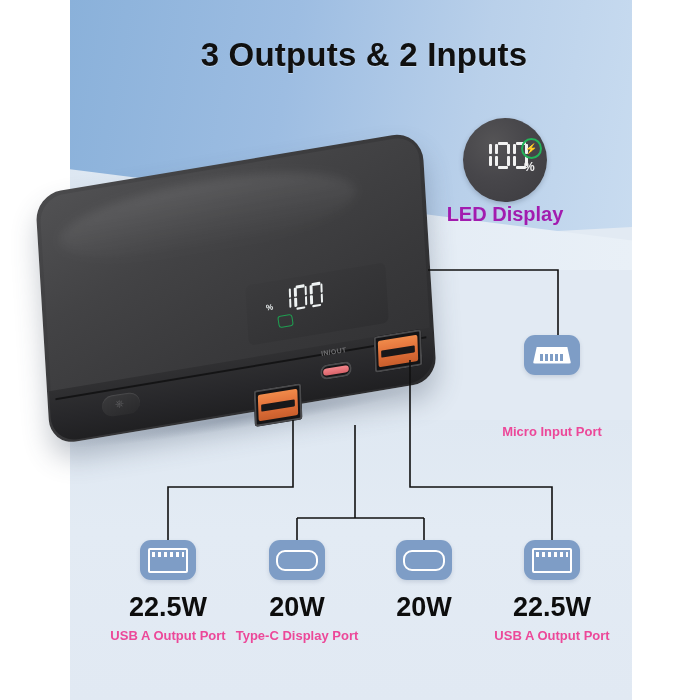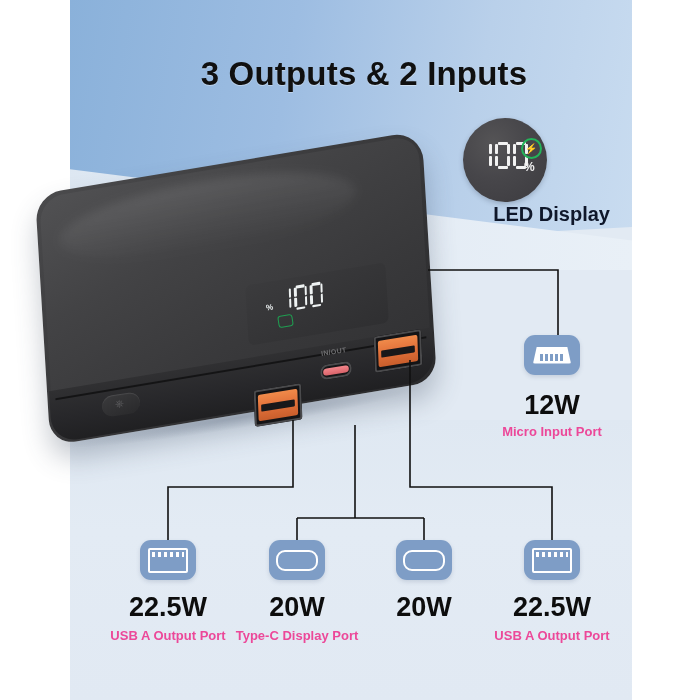--- a/index.html
+++ b/index.html
@@ -27,21 +27,21 @@
     background:linear-gradient(95deg,#dde7f2 0%,#e4ecf5 60%,#e9f0f7 100%);
     clip-path:polygon(0 52%,100% 86%,100% 100%,0 100%);
   }
   .bg-soft{
     position:absolute;left:70px;top:420px;width:562px;height:280px;
     background:linear-gradient(180deg,#dfe8f2 0%,#e3ebf4 40%,#e1e9f3 100%);
   }
 
   
   .headline{
-    position:absolute;left:70px;top:55px;width:588px;
+    position:absolute;left:70px;top:36px;width:588px;
     text-align:center;
     font-size:33px;font-weight:bold;color:#101010;
     letter-spacing:.2px;
     text-shadow:0 1px 0 rgba(255,255,255,.35);
   }
 
   
   .led-circle{
     position:absolute;left:463px;top:118px;width:84px;height:84px;
     border-radius:50%;
@@ -70,21 +70,21 @@
     font-size:12px;font-weight:bold;color:#efefef;
   }
   .led-bolt{
     position:absolute;left:58px;top:20px;width:17px;height:17px;
     border:2px solid #23b45a;border-radius:50%;
     display:flex;align-items:center;justify-content:center;
   }
   .led-bolt span{color:#23b45a;font-size:10px;line-height:1;font-weight:bold;}
   .led-caption{
     position:absolute;left:400px;top:203px;width:210px;
-    text-align:right;font-size:20px;font-weight:bold;color:#0f172a;
+    text-align:center;font-size:20px;font-weight:bold;color:#a21caf;
   }
 
   
   .device{position:absolute;left:40px;top:145px;width:420px;height:320px;}
   .dev-body{
     position:absolute;left:0;top:18px;width:392px;height:250px;
     background:linear-gradient(150deg,#4b4b4d 0%,#3e3e40 30%,#343436 62%,#2a2a2c 100%);
     border-radius:26px 30px 24px 26px;
     transform:rotate(-9.5deg) skewX(-6deg);
     box-shadow:0 16px 26px rgba(60,72,92,.30);
@@ -343,21 +343,20 @@
       <path d="M 297 518 L 297 540"></path>
       <path d="M 424 518 L 424 540"></path>
 
       <path d="M 293 420 L 293 487 L 168 487 L 168 540"></path>
     </g>
   </svg>
 
   <div class="badge" style="left:524px;top:335px;">
     <span class="ic-micro"></span>
   </div>
-  <div class="callout-val" style="left:467px;top:390px;">12W</div>
   <div class="callout-sub" style="left:457px;top:424px;">Micro Input Port</div>
 
   <div class="badge" style="left:140px;top:540px;">
     <span class="ic-usba"></span>
   </div>
   <div class="callout-val" style="left:83px;top:592px;">22.5W</div>
   <div class="callout-sub" style="left:73px;top:628px;">USB A Output Port</div>
 
   <div class="badge" style="left:269px;top:540px;">
     <span class="ic-typec"></span>

